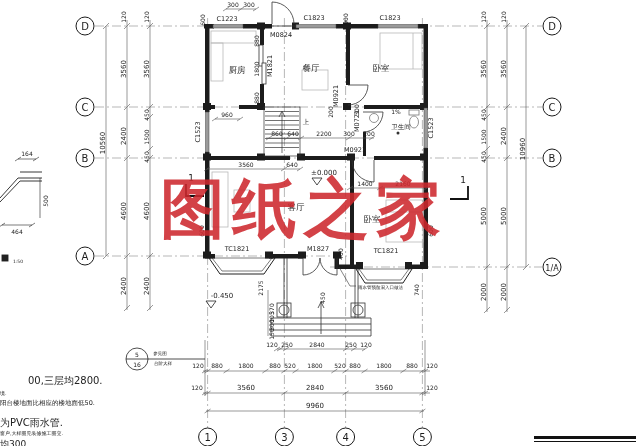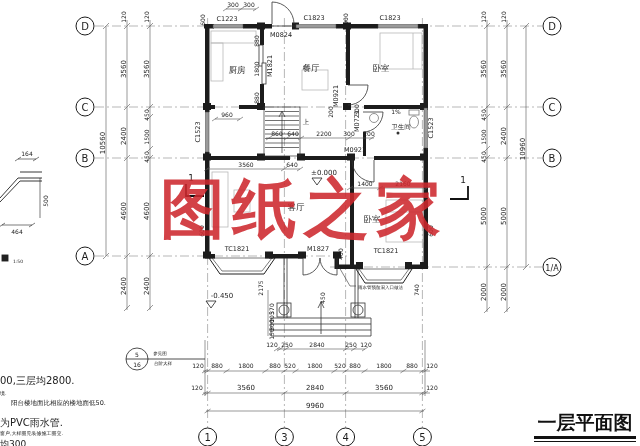--- a/index.html
+++ b/index.html
@@ -15,23 +15,23 @@
   .tiny{font-size:4.5px;}
   .lvl{font-size:7px;}
   #watermark{position:absolute;left:160px;top:176px;font-size:65px;font-weight:bold;
              color:rgba(205,40,45,0.88);font-family:"DejaVu Serif",serif;
              letter-spacing:7px;white-space:nowrap;line-height:1;}
   #title{position:absolute;left:534px;top:410px;width:102px;text-align:center;
          font-size:19px;font-weight:bold;color:#111;}
   .title-line-thick{position:absolute;left:534px;top:436px;width:102px;height:3px;background:#111;}
   .title-line-thin{position:absolute;left:534px;top:441px;width:102px;height:1px;background:#111;}
   .note{position:absolute;left:0;color:#222;white-space:nowrap;}
-  #note1{top:374px;font-size:10px;}
+  #note1{top:374px;font-size:10px;padding-left:28px;}
   #note2{top:390px;font-size:5px;}
-  #note3{top:399px;font-size:6.5px;padding-left:11px;}
+  #note3{top:399px;font-size:6.5px;}
   #note4{top:416px;font-size:10px;}
   #note5{top:430px;font-size:5px;}
   #note6{top:438px;font-size:9px;}
 </style>
 </head>
 <body>
 
 <div id="stage">
 
 <svg width="640" height="446" viewBox="0 0 640 446">
@@ -407,21 +407,20 @@
   </g>
   <text class="dims" x="27" y="156">164</text>
   <text class="dims" x="43" y="200" transform="rotate(-90 46 198)">500</text>
   <text class="dims" x="17" y="234">464</text>
   <text class="tiny" x="18" y="263">1:50</text>
 
 </svg>
 
 <div id="watermark">图纸之家</div>
 
-<div id="title">一层平面图</div>
 <div class="title-line-thick"></div>
 <div class="title-line-thin"></div>
 
 <div class="note" id="note1">00,三层均2800.</div>
 <div class="note" id="note2">境.</div>
 <div class="note" id="note3">阳台楼地面比相应的楼地面低50.</div>
 <div class="note" id="note4">为PVC雨水管.</div>
 <div class="note" id="note5">窗户,大样图见装修施工图交.</div>
 <div class="note" id="note6">均300.</div>
 

